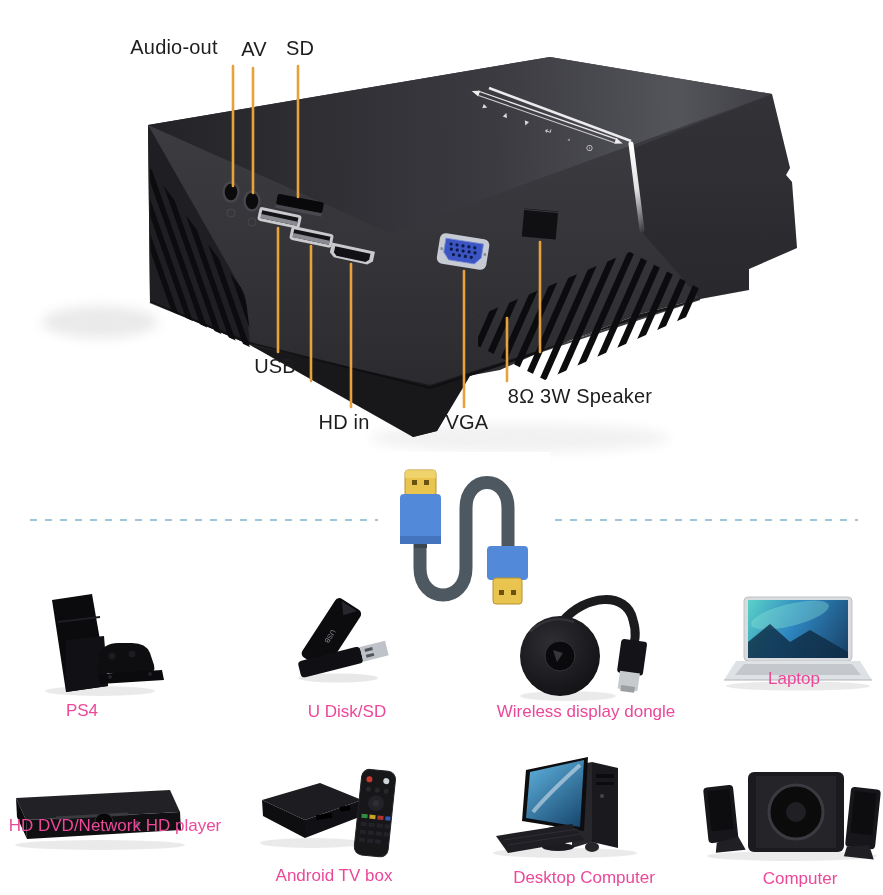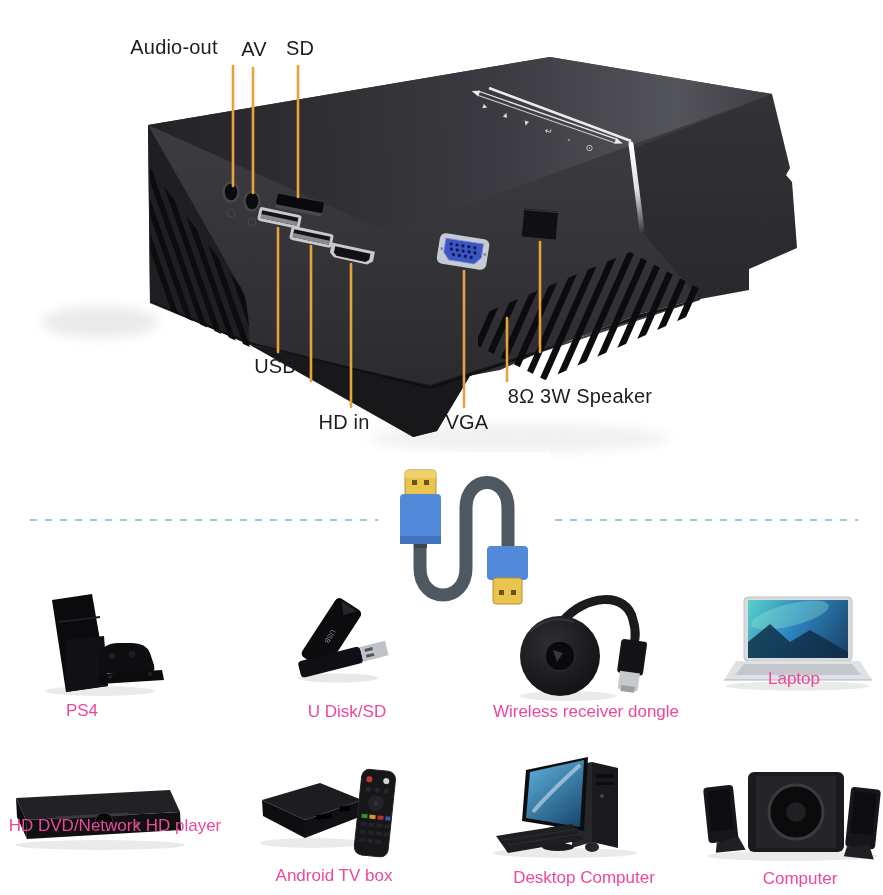--- a/index.html
+++ b/index.html
@@ -351,19 +351,19 @@
   <div class="plabel" style="left:174px;top:36px">Audio-out</div>
   <div class="plabel" style="left:254px;top:38px">AV</div>
   <div class="plabel" style="left:300px;top:37px">SD</div>
   <div class="plabel" style="left:275px;top:355px">USB</div>
   <div class="plabel" style="left:344px;top:411px">HD in</div>
   <div class="plabel" style="left:467px;top:411px">VGA</div>
   <div class="plabel" style="left:580px;top:385px">8Ω 3W Speaker</div>
 
   <div class="dlabel" style="left:82px;top:701px">PS4</div>
   <div class="dlabel" style="left:347px;top:702px">U Disk/SD</div>
-  <div class="dlabel" style="left:586px;top:702px">Wireless receiver dongle</div>
+  <div class="dlabel" style="left:586px;top:702px">Wireless display dongle</div>
   <div class="dlabel" style="left:794px;top:669px">Laptop</div>
   <div class="dlabel" style="left:115px;top:816px">HD DVD/Network HD player</div>
   <div class="dlabel" style="left:334px;top:866px">Android TV box</div>
   <div class="dlabel" style="left:584px;top:868px">Desktop Computer</div>
   <div class="dlabel" style="left:800px;top:869px">Computer</div>
 </div>
 
 </body></html>

